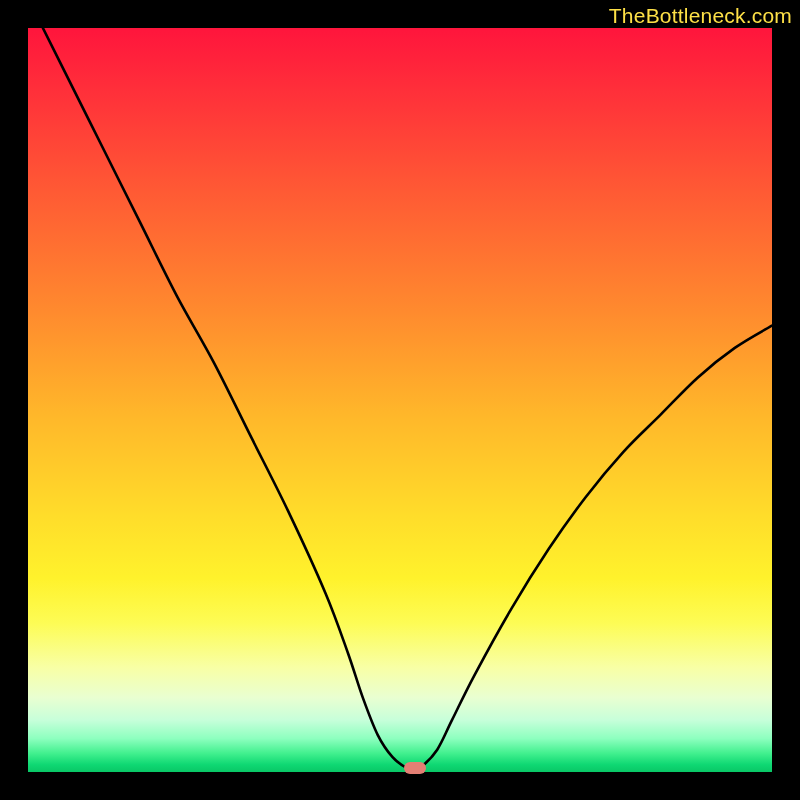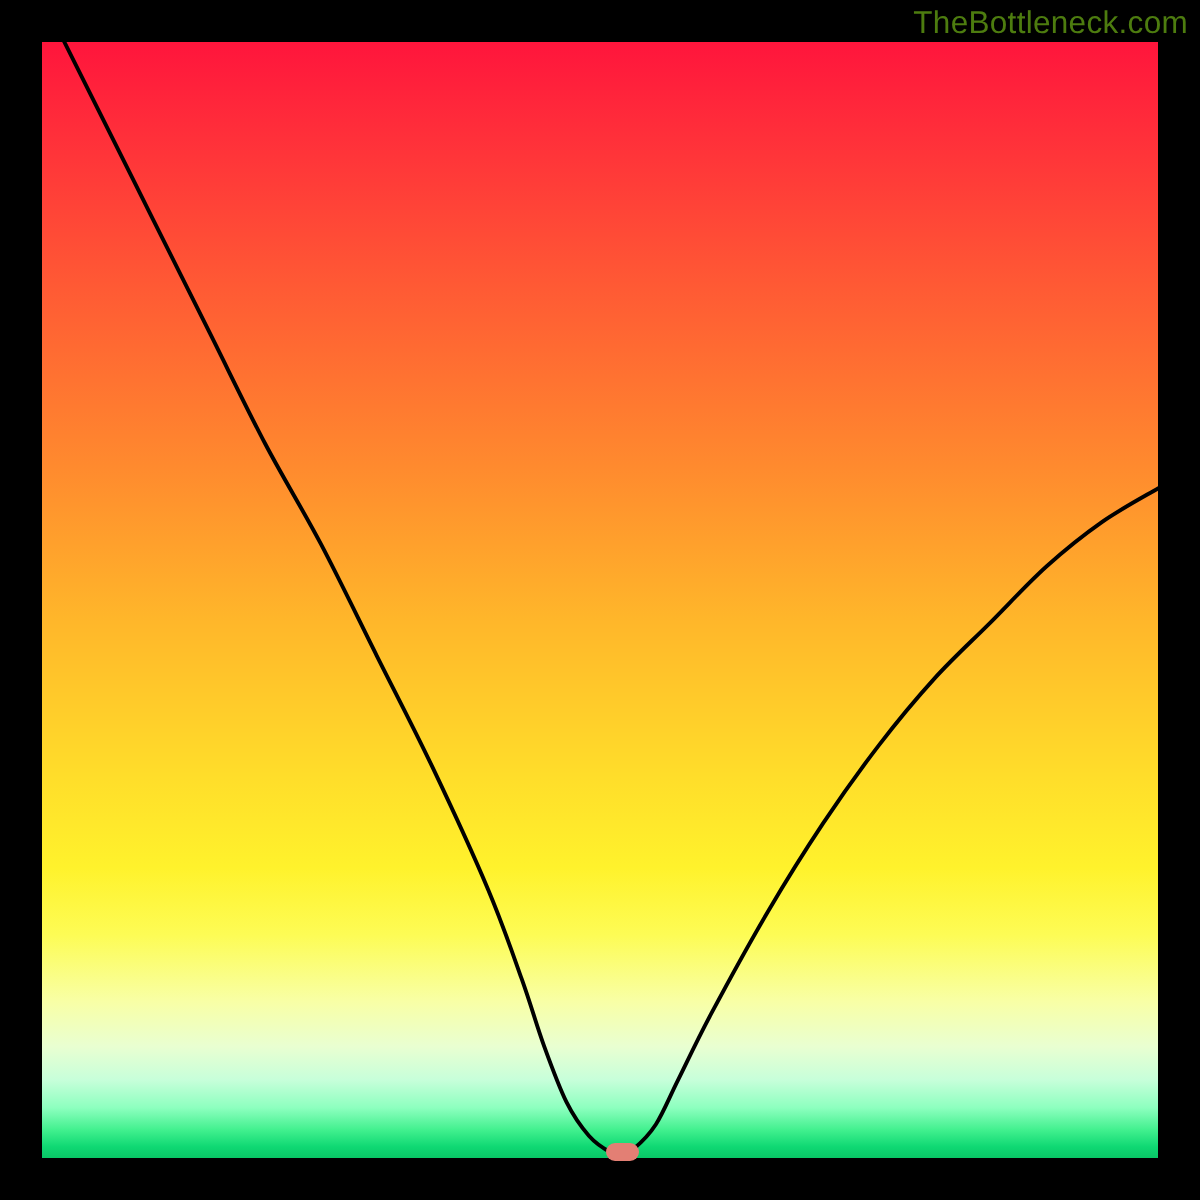--- a/index.html
+++ b/index.html
@@ -38,21 +38,21 @@
       #8dffbf 95.5%,
       #41f08e 97.5%,
       #0fd873 99%,
       #09c766 100%
     );
   }
   .watermark {
     position: absolute;
     top: 4px;
     right: 8px;
-    color: #4d7c0f;
+    color: #fde047;
     font-size: 21px;
     font-weight: 500;
     letter-spacing: 0.2px;
     user-select: none;
   }
   svg {
     position: absolute;
     left: 0;
     top: 0;
   }

